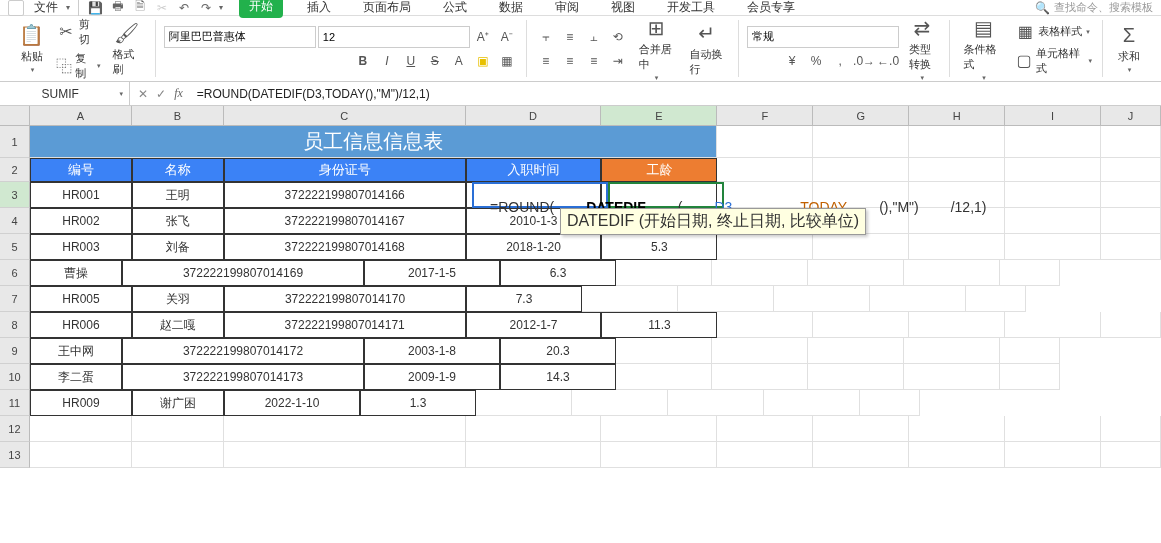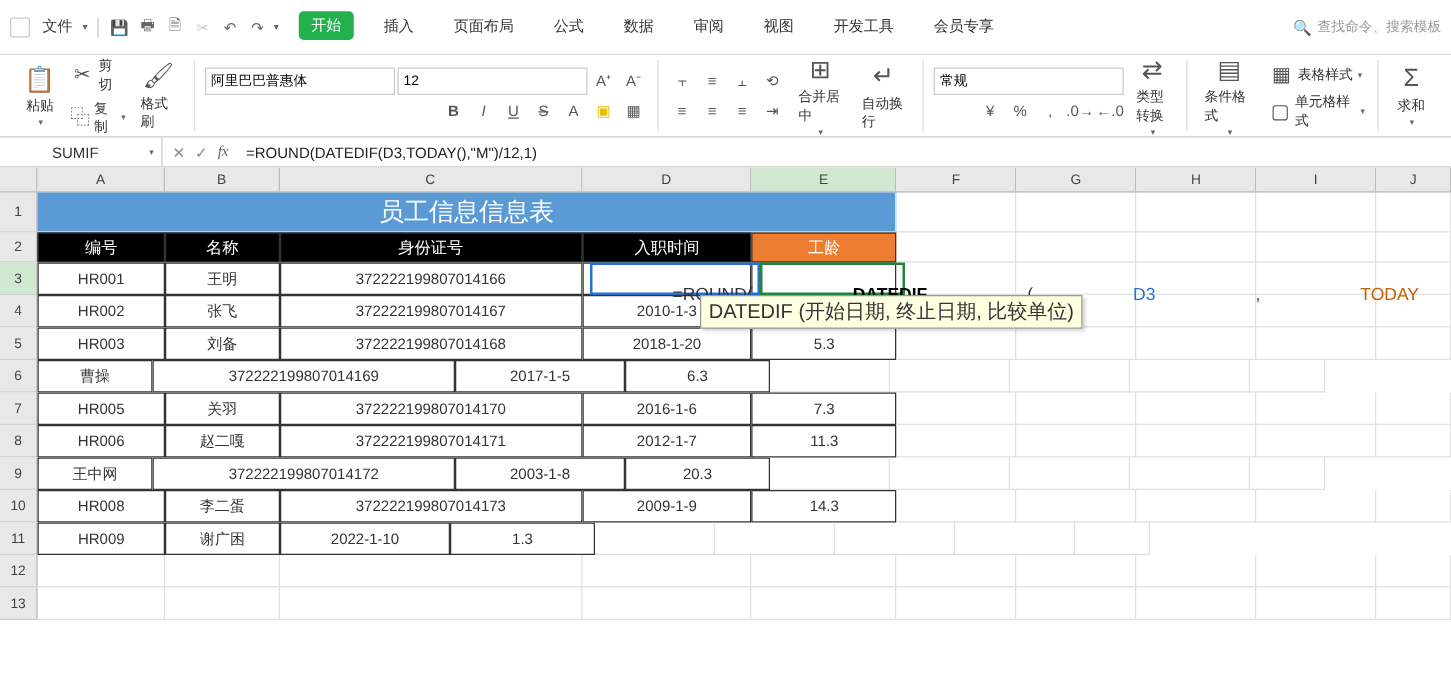--- a/index.html
+++ b/index.html
@@ -1,19 +1,19 @@
 <!DOCTYPE html>
 <html><head>
 <meta charset="utf-8">
 <style>
   * { box-sizing: border-box; margin: 0; padding: 0; }
   body { font-family: "Microsoft YaHei", Arial, sans-serif; font-size: 12px; background: #fff; color: #333; }
   
   
-  .menubar { display: flex; align-items: center; height: 44px; padding: 0 8px; gap: 4px; border-bottom: 1px solid #ddd; }
+  .menubar { display: flex; align-items: center; height: 16px; padding: 0 8px; gap: 4px; border-bottom: 1px solid #ddd; }
   .menu-logo { width: 16px; height: 16px; background: #fff; border: 1px solid #ccc; border-radius: 2px; }
   .menu-file-group { display: flex; align-items: center; gap: 2px; }
   .menu-file { padding: 2px 6px; cursor: pointer; }
   .menu-dropdown-icon { font-size: 8px; color: #666; }
   .menu-sep { width: 1px; height: 16px; background: #ccc; margin: 0 4px; }
   .menu-icon { width: 18px; height: 18px; display: inline-flex; align-items: center; justify-content: center; color: #666; cursor: pointer; }
   .menu-tabs { display: flex; align-items: flex-start; gap: 16px; margin-left: 12px; }
   .menu-tab { padding: 4px 8px; cursor: pointer; color: #333; }
   .menu-tab.active { background: #22b14c; color: #fff; border-radius: 4px; padding: 3px 10px; }
   .menu-search { margin-left: auto; display: flex; align-items: center; gap: 4px; color: #999; font-size: 11px; }
@@ -52,30 +52,30 @@
   .col-A { width: 102px; } .col-B { width: 92px; } .col-C { width: 242px; }
   .col-D { width: 136px; } .col-E { width: 116px; } .col-F { width: 96px; }
   .col-G { width: 96px; } .col-H { width: 96px; } .col-I { width: 96px; } .col-J { width: 60px; }
   .rows { display: flex; flex-direction: column; }
   .row { display: flex; height: 26px; }
   .row-h { width: 30px; background: #e8e8e8; border-right: 1px solid #bbb; border-bottom: 1px solid #d0d0d0; display: flex; align-items: center; justify-content: center; font-size: 11px; color: #444; }
   .row-h.active { background: #d0e8d0; }
   .cell { border-right: 1px solid #e0e0e0; border-bottom: 1px solid #e0e0e0; display: flex; align-items: center; justify-content: center; font-size: 12px; padding: 0 4px; overflow: visible; white-space: nowrap; }
   
   .title-cell { background: #5b9bd5; color: #fff; font-size: 20px; font-weight: normal; justify-content: center; }
-  .hdr-cell { background: #000000; color: #fff; font-size: 13px; border: 1px solid #333; }
+  .hdr-cell { background: #3b82f6; color: #fff; font-size: 13px; border: 1px solid #333; }
   .hdr-cell.orange { background: #ed7d31; }
   .data-cell { border: 1px solid #333; background: #fff; }
   
   .row-1 { height: 32px; }
   .row-2 { height: 24px; }
   
   
   .formula-overlay { position: absolute; left: 474px; top: 77px; z-index: 10; font-size: 14px; display: flex; align-items: center; }
-  .formula-overlay .tok { padding: 16px; margin-left: 48px; }
+  .formula-overlay .tok { padding: 16px; }
   .tok-func { font-weight: bold; color: #000; }
   .tok-ref1 { color: #2a6fd6; }
   .tok-ref2 { color: #c06000; }
   .formula-tooltip { position: absolute; left: 560px; top: 102px; z-index: 11; background: #ffffe1; border: 1px solid #999; padding: 2px 6px; font-size: 16px; box-shadow: 2px 2px 3px rgba(0,0,0,0.2); }
   .ref-box-d3 { position: absolute; left: 472px; top: 76px; width: 136px; height: 26px; border: 2px solid #2a6fd6; pointer-events: none; z-index: 5; }
   .active-cell-e3 { position: absolute; left: 608px; top: 76px; width: 116px; height: 26px; border: 2px solid #22843c; pointer-events: none; z-index: 5; }
 </style>
 </head>
 <body>
 
@@ -338,21 +338,20 @@
         <div class="cell col-G"></div>
         <div class="cell col-H"></div>
         <div class="cell col-I"></div>
         <div class="cell col-J"></div>
       </div>
       <div class="row">
         <div class="row-h">7</div>
         <div class="cell data-cell col-A">HR005</div>
         <div class="cell data-cell col-B">关羽</div>
         <div class="cell data-cell col-C">372222199807014170</div>
-        <div class="cell data-cell col-D">2016-1-6</div>
         <div class="cell data-cell col-E">7.3</div>
         <div class="cell col-F"></div>
         <div class="cell col-G"></div>
         <div class="cell col-H"></div>
         <div class="cell col-I"></div>
         <div class="cell col-J"></div>
       </div>
       <div class="row">
         <div class="row-h">8</div>
         <div class="cell data-cell col-A">HR006</div>
@@ -373,21 +372,20 @@
         <div class="cell data-cell col-D">2003-1-8</div>
         <div class="cell data-cell col-E">20.3</div>
         <div class="cell col-F"></div>
         <div class="cell col-G"></div>
         <div class="cell col-H"></div>
         <div class="cell col-I"></div>
         <div class="cell col-J"></div>
       </div>
       <div class="row">
         <div class="row-h">10</div>
-        <div class="cell data-cell col-A">HR008</div>
         <div class="cell data-cell col-B">李二蛋</div>
         <div class="cell data-cell col-C">372222199807014173</div>
         <div class="cell data-cell col-D">2009-1-9</div>
         <div class="cell data-cell col-E">14.3</div>
         <div class="cell col-F"></div>
         <div class="cell col-G"></div>
         <div class="cell col-H"></div>
         <div class="cell col-I"></div>
         <div class="cell col-J"></div>
       </div>

